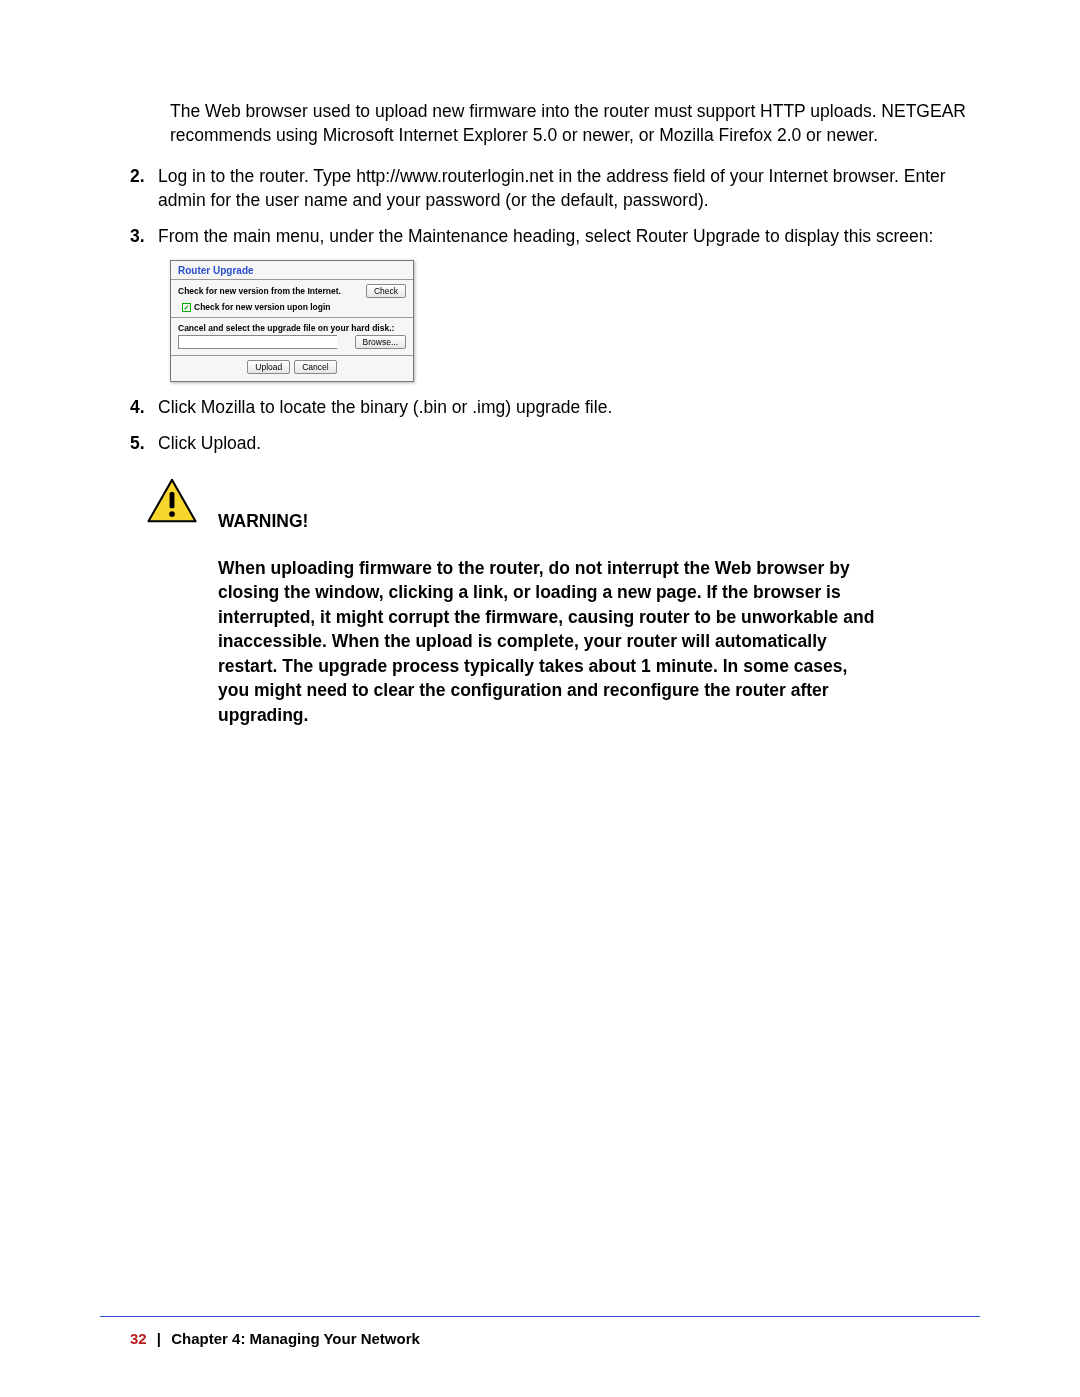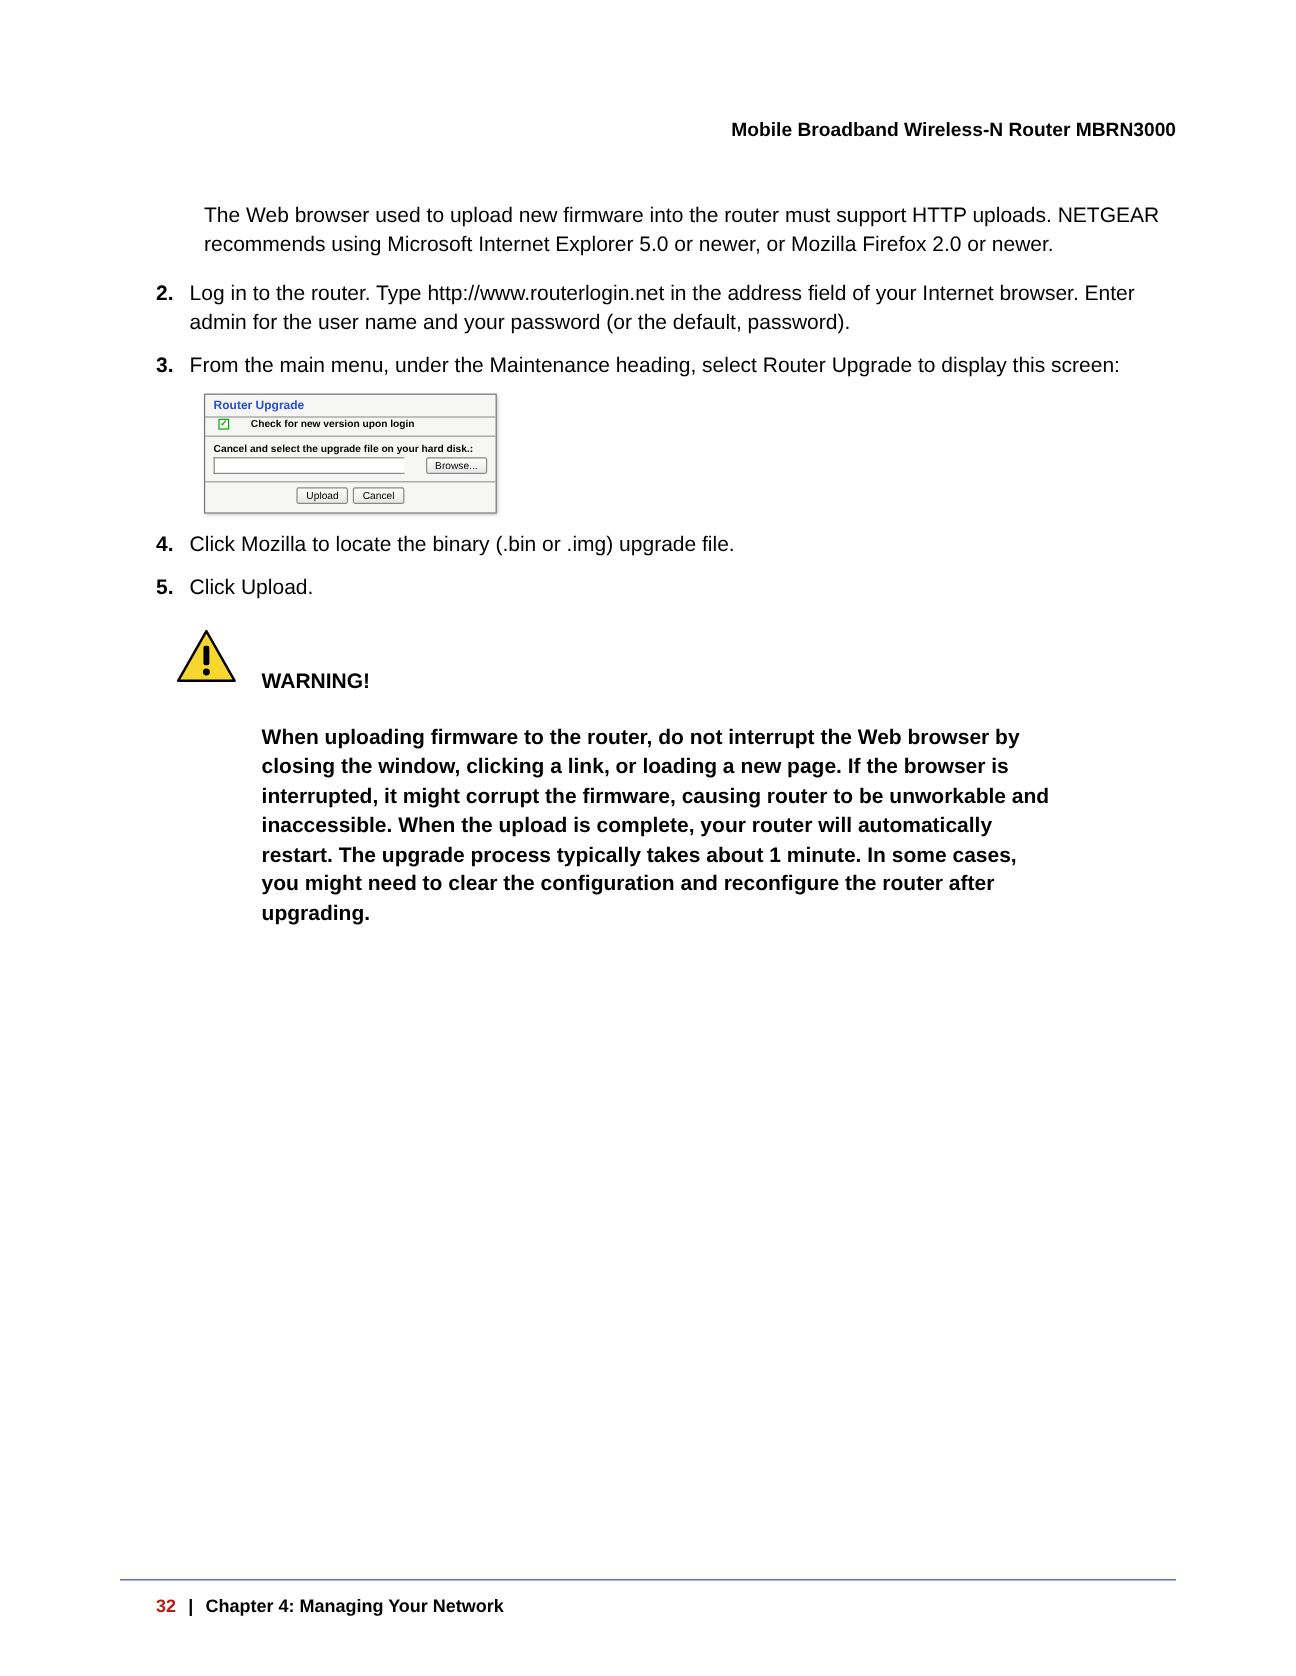--- a/index.html
+++ b/index.html
@@ -75,21 +75,21 @@
     border: 1px solid #888;
     border-radius: 2px;
     cursor: pointer;
   }
   .chk-row {
     padding: 0px 7px 5px 11px;
     font-weight: bold;
     font-size: 8.5px;
     display: flex;
     align-items: center;
-    gap: 18px;
+    gap: 3px;
   }
   .chk {
     width: 9px; height: 9px;
     border: 1px solid #0a0;
     display: inline-flex;
     align-items: center;
     justify-content: center;
     font-size: 7px;
     color: #0a0;
     line-height: 1;
@@ -154,41 +154,44 @@
     font-size: 15px;
     font-weight: bold;
   }
   .footer-line .pg { color: #b91c1c; }
   .footer-line .sep { margin: 0 6px; }
 </style>
 </head>
 <body>
 
 <div class="page">
-  <div class="header-title">Mobile Broadband Wireless-N Router MBRN3000</div>
 
   <div class="intro">The Web browser used to upload new firmware into the router must support HTTP uploads. NETGEAR recommends using Microsoft Internet Explorer 5.0 or newer, or Mozilla Firefox 2.0 or newer.</div>
 
   <ol class="main-list">
     <li>
       <span class="num">2.</span>
       <span class="body">
         <span>Log in to the router. Type </span><span class="b">http://www.routerlogin.net</span><span> in the address field of your Internet browser. Enter </span><span class="b">admin</span><span> for the user name and your password (or the default, </span><span class="b">password</span><span>).</span>
       </span>
     </li>
 
     <li>
       <span class="num">3.</span>
       <span class="body">From the main menu, under the Maintenance heading, select Router Upgrade to display this screen:</span>
     </li>
   </ol>
 
   <div class="screenshot-box">
     <div class="title-row">Router Upgrade</div>
     <div class="hr"></div>
+    <div class="sect-row">
+      <span>Check for new version from the Internet.</span>
+      <button class="mini-btn">Check</button>
+    </div>
     <div class="chk-row">
       <span class="chk">✓</span>
       <span>Check for new version upon login</span>
     </div>
     <div class="hr"></div>
     <div class="file-row">
       <div class="lbl">Cancel and select the upgrade file on your hard disk.:</div>
       <div class="input-line">
         <input class="file-input" type="text" value="" style="">
         <button class="mini-btn">Browse...</button>

